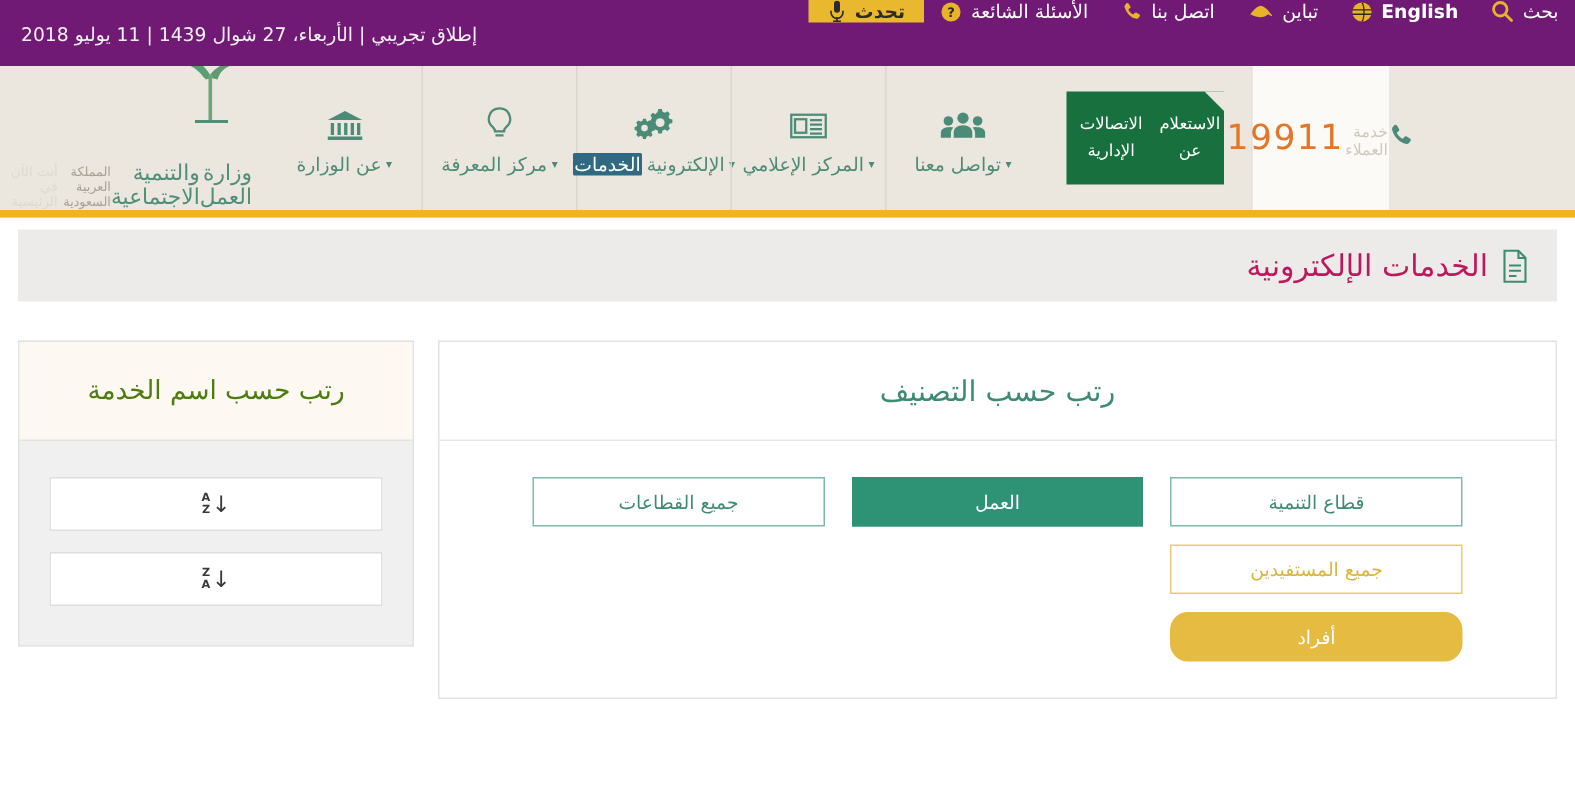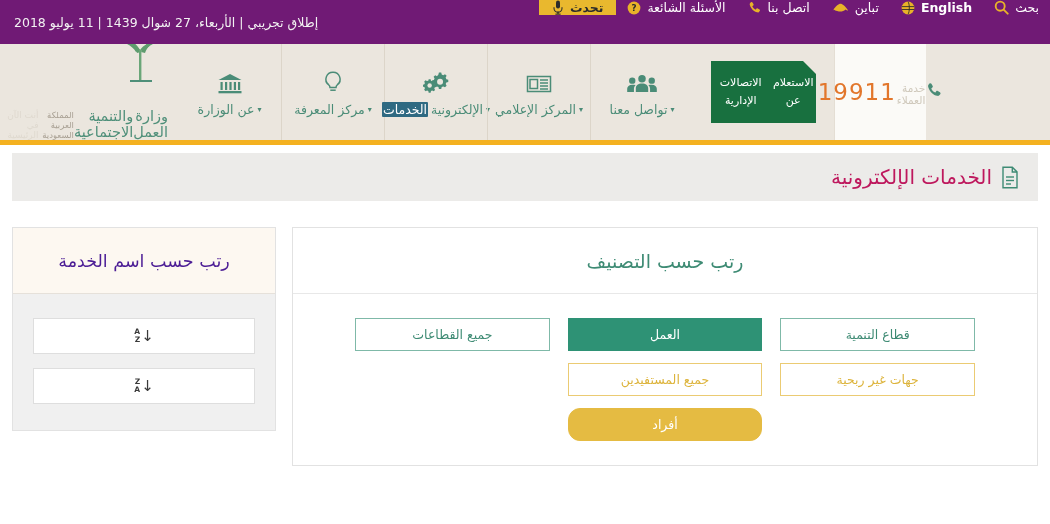--- a/index.html
+++ b/index.html
@@ -164,21 +164,21 @@
     width: 264px;
     border: 1px solid #E2E2E2;
     background:#F0F0F0;
   }
   .panel-right .ph {
     background:#FDF8F1;
     height: 66px;
     display:flex; align-items:center; justify-content:center;
     border-bottom:1px solid #E6E1DA;
   }
-  .panel-right .ph-txt { font-size:17.5px; color:#4c1d95; }
+  .panel-right .ph-txt { font-size:17.5px; color:#4d7c0f; }
   .panel-right .pb { padding: 24px 20px 26px 20px; display:flex; flex-direction:column; gap:14px; }
   .sortbtn {
     height: 36px;
     background:#FFFFFF;
     border:1px solid #DEDEDE;
     display:flex; align-items:center; justify-content:center;
   }
   .sort-ico { display:flex; align-items:center; gap:1px; color:#3A3A3A; }
   .sort-ico .arr { font-size:15px; line-height:1; }
   .sort-ico .ltrs { display:flex; flex-direction:column; font-size:7.5px; line-height:1.12; font-weight:700; }
@@ -475,21 +475,20 @@
     <div class="ph">
       <span class="ph-txt">رتب حسب التصنيف</span>
     </div>
     <div class="pb">
       <div class="btn-grid">
 
         <div class="catbtn teal-out">قطاع التنمية</div>
         <div class="catbtn teal-fill">العمل</div>
         <div class="catbtn teal-out">جميع القطاعات</div>
 
-        <div class="catbtn gold-out">جهات غير ربحية</div>
         <div class="catbtn gold-out">جميع المستفيدين</div>
 
         <div class="catbtn empty"></div>
         <div class="catbtn empty"></div>
         <div class="catbtn gold-fill">أفراد</div>
 
       </div>
     </div>
   </div>
 

